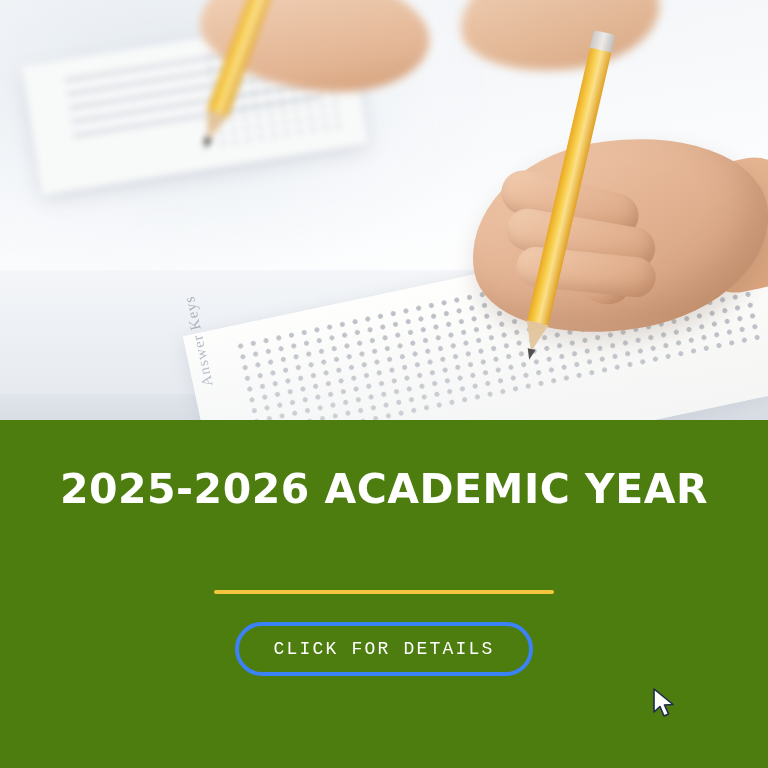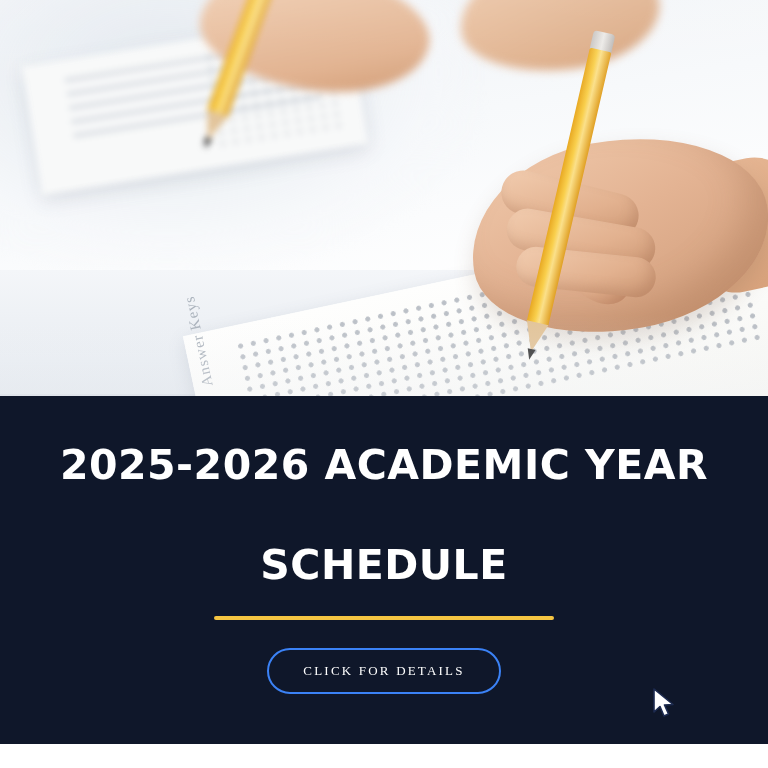--- a/index.html
+++ b/index.html
@@ -226,24 +226,24 @@
     position: absolute;
     inset: 0;
     background: linear-gradient(180deg, rgba(255,255,255,.10) 0%, rgba(255,255,255,0) 25%, rgba(255,255,255,0) 75%, rgba(240,243,247,.35) 100%);
     pointer-events: none;
   }
 
   
   .panel {
     position: absolute;
     left: 0;
-    top: 396px;
+    top: 420px;
     width: 768px;
     height: 348px;
-    background: #0f172a;
+    background: #4d7c0f;
   }
   .headline {
     margin: 0;
     padding: 44px 38px 0 38px;
     color: #ffffff;
     text-align: center;
     font-size: 41px;
     line-height: 1.22;
     font-weight: 700;
     letter-spacing: 0.5px;
@@ -257,29 +257,29 @@
     margin: 26px auto 0 auto;
     border-radius: 2px;
   }
   .cta-row {
     display: flex;
     justify-content: center;
     margin-top: 28px;
   }
   .cta {
     position: relative;
-    border: 2px solid #3b82f6;
+    border: 4px solid #3b82f6;
     color: #ffffff;
     background: transparent;
     border-radius: 30px;
     padding: 13px 34px;
-    font-size: 13px;
+    font-size: 18px;
     letter-spacing: 2.2px;
     text-transform: uppercase;
-    font-family: Liberation Serif, serif;
+    font-family: Liberation Mono, monospace;
     cursor: pointer;
   }
   .cursor {
     position: absolute;
     left: 652px;
     top: 688px;
     width: 26px;
     height: 32px;
     pointer-events: none;
   }
@@ -333,21 +333,20 @@
       <span class="lead"></span>
     </div>
 
     <div class="photo-overlay"></div>
   </div>
 
   <div class="panel">
     <h1 class="headline">
       <span>2025-2026 ACADEMIC YEAR</span><br>
       <br>
-      <span>SCHEDULE</span>
     </h1>
     <div class="divider"></div>
     <div class="cta-row">
       <button class="cta">CLICK FOR DETAILS</button>
     </div>
   </div>
 
   <svg class="cursor" viewBox="0 0 26 32">
     <polygon points="2,1 2,24 8,18.5 12,28 16.5,26 12.5,17 21,16.5" fill="#ffffff" stroke="#1d2b50" stroke-width="1.6" stroke-linejoin="round"></polygon>
   </svg>

